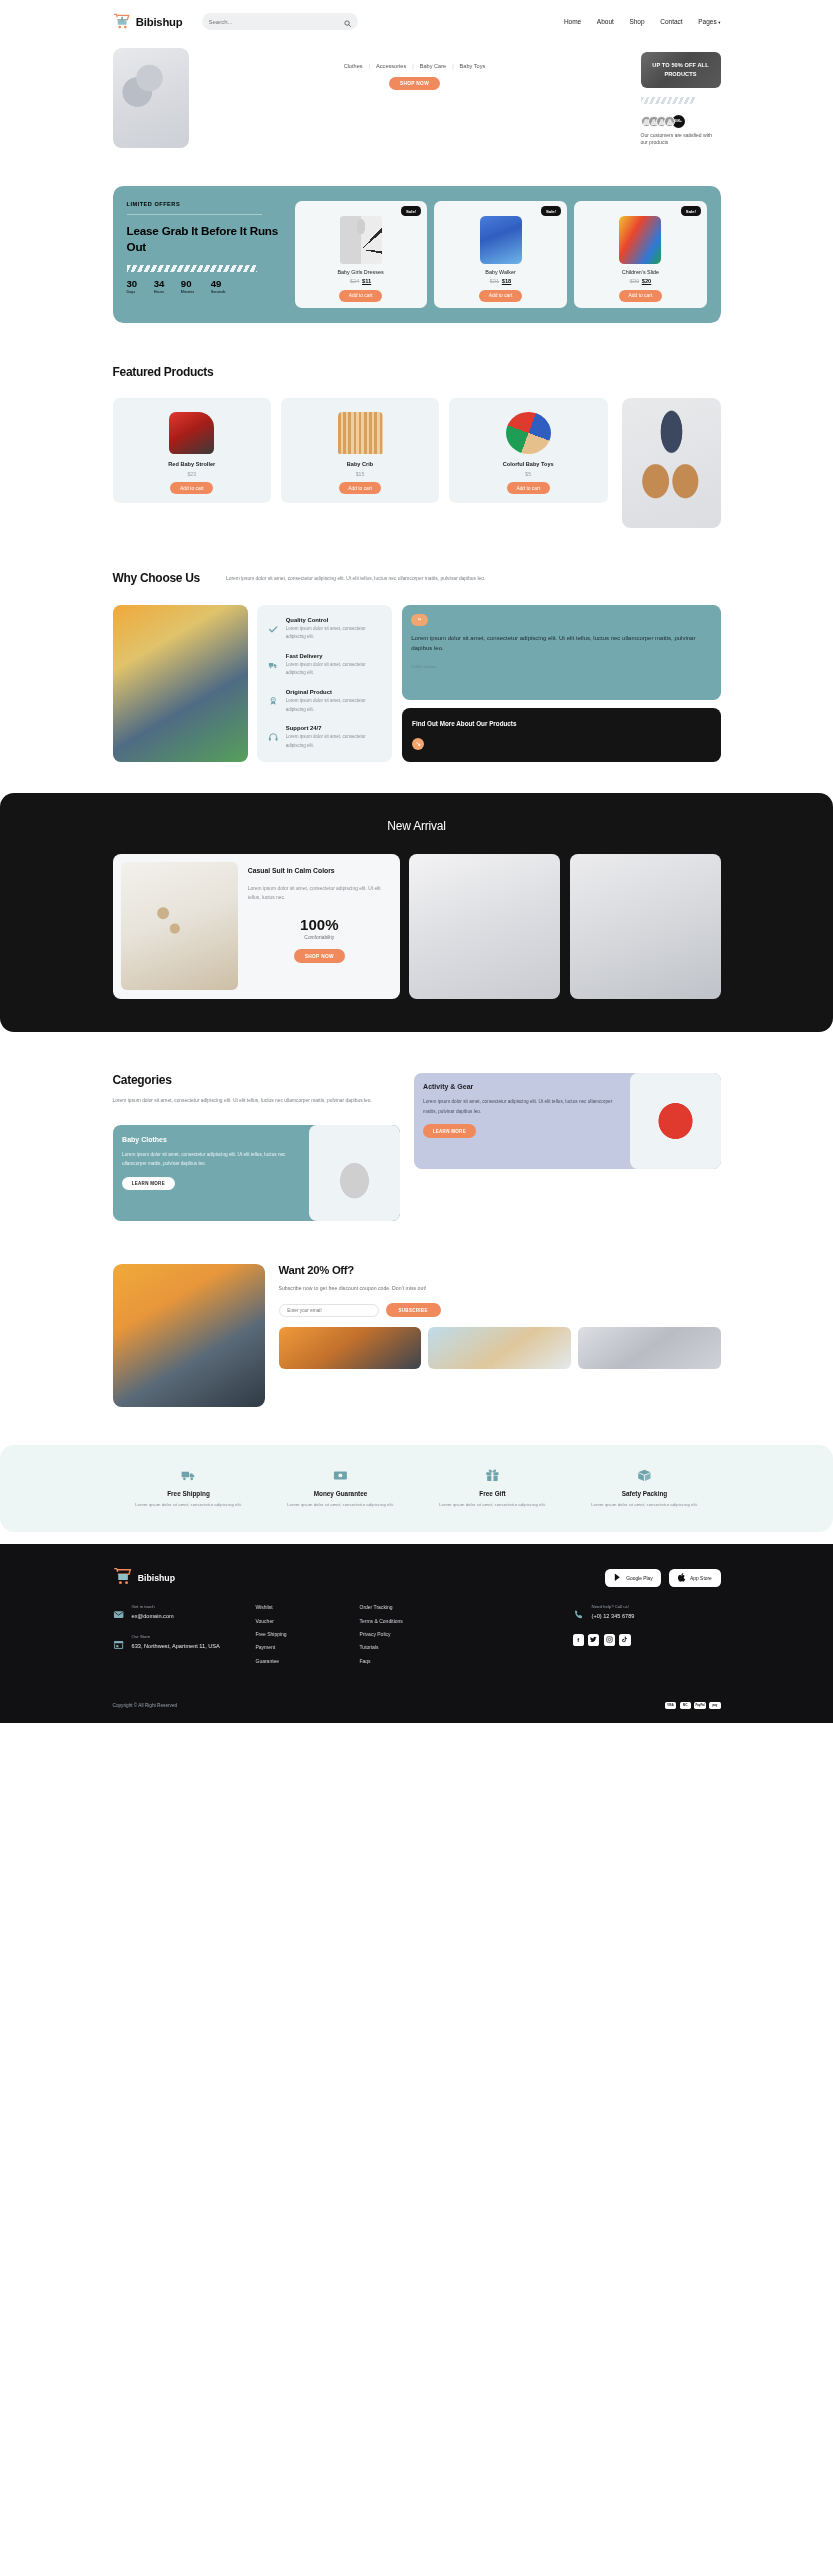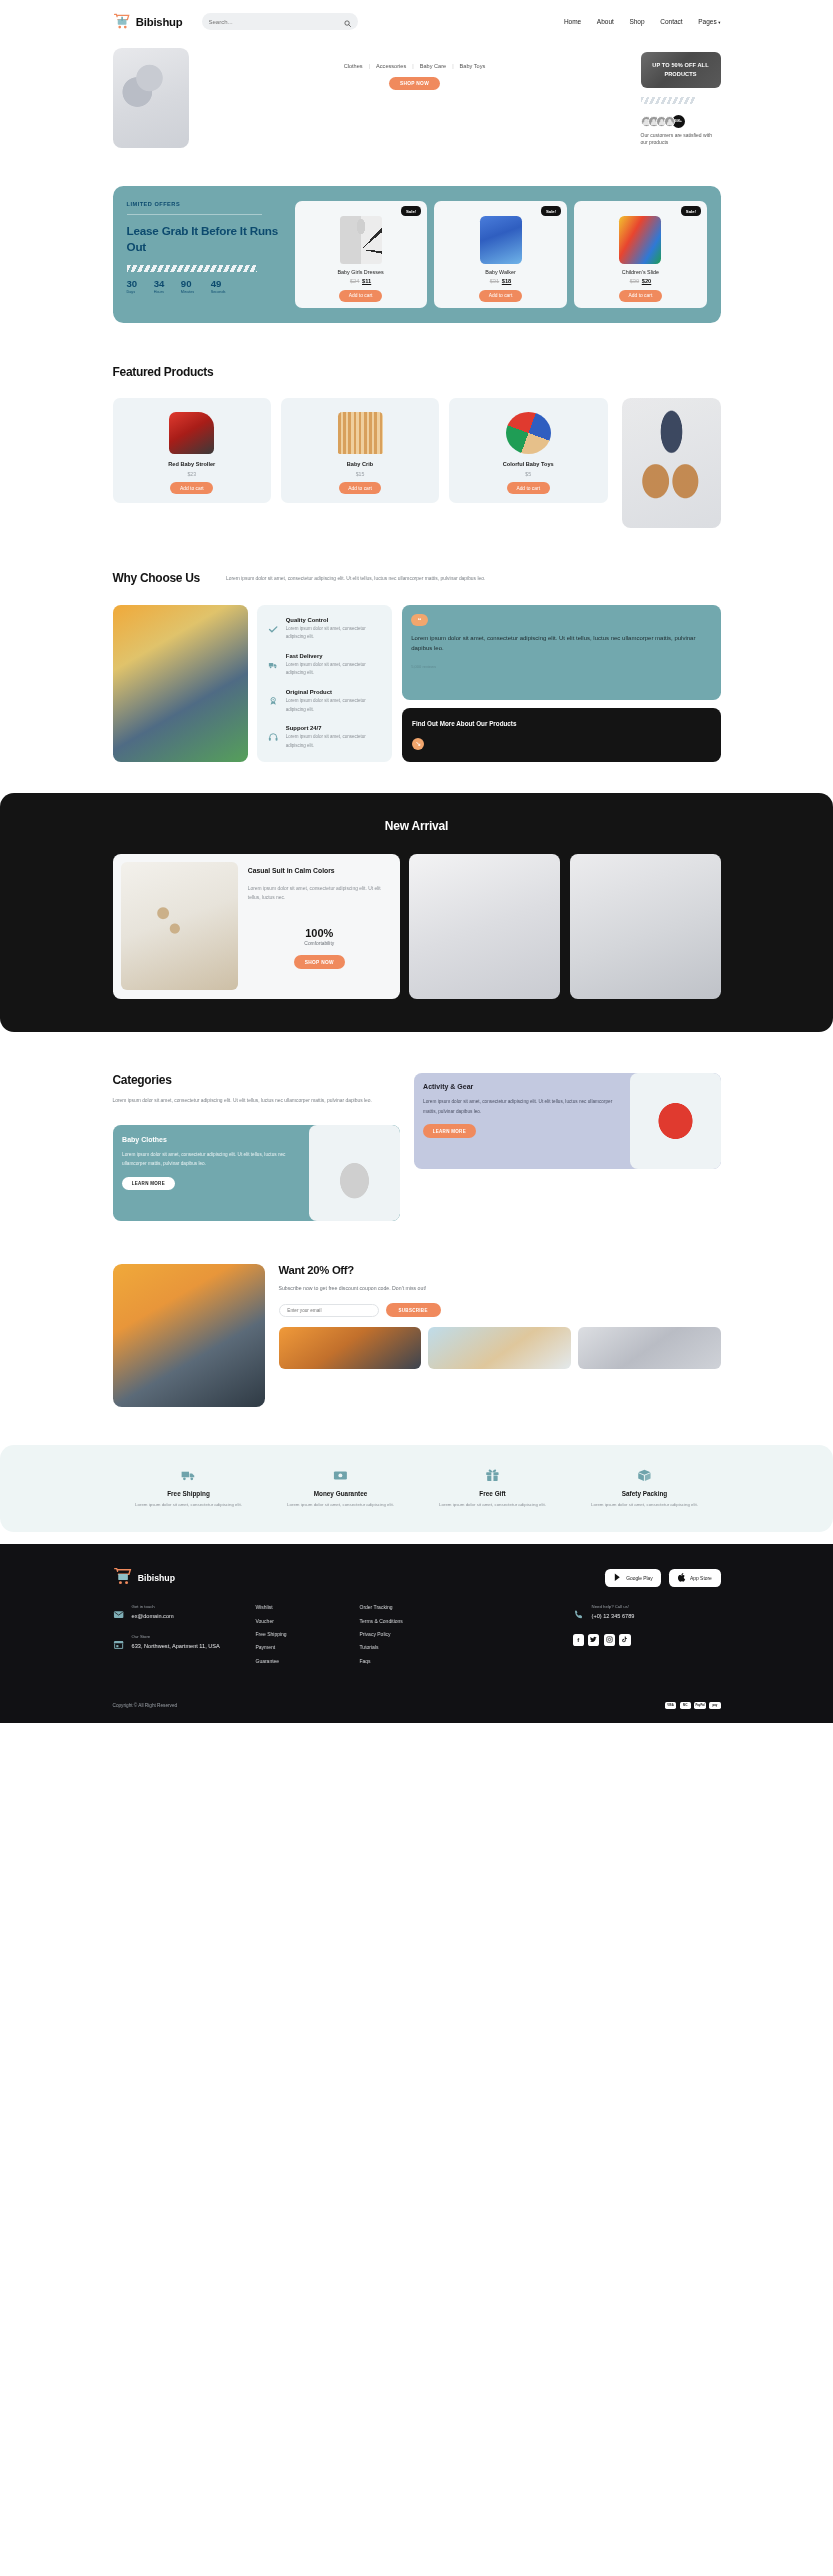--- a/index.html
+++ b/index.html
@@ -61,21 +61,21 @@
         position:relative; }
   .av:first-child { margin-left:0; }
   .av::before { content:""; position:absolute; left:50%; top:2.2px; transform:translateX(-50%); width:3.5px; height:3.5px; border-radius:50%; background:#e4e4e4; }
   .av::after { content:""; position:absolute; left:50%; bottom:0.9px; transform:translateX(-50%); width:6px; height:3.5px; border-radius:3.5px 3.5px 0 0; background:#e4e4e4; }
   .av-count { width:13px; height:13px; border-radius:50%; background:#111; color:#fff; font-size:3.1px;
     display:flex; align-items:center; justify-content:center; margin-left:-3.5px; font-weight:bold; }
   .avatars-cap { font-size:5px; color:#555; margin-top:4.3px; line-height:1.5; }
 
   
   .offers { width:608px; margin:38px auto 0; background:#72A8AE; border-radius:10.4px; padding:14.8px 14px; display:flex; gap:12px; }
-  .offers-left { width:156px; flex:none; color:#0c4a6e; }
+  .offers-left { width:156px; flex:none; color:#000000; }
   .offers-kicker { font-size:5.6px; font-weight:bold; letter-spacing:0.5px; }
   .offers-rule { height:0.9px; background:rgba(255,255,255,.4); margin:7px 0 7.8px; width:135px; }
   .offers-title { font-size:11.7px; font-weight:bold; line-height:1.38; letter-spacing:-0.2px; }
   .offers-stripes { height:7px; width:130px; margin:9.6px 0 7px;
     background:repeating-linear-gradient(115deg,#eef3f5 0 3.5px, #72A8AE 3.5px 6px); }
   .countdown { display:flex; gap:16.5px; }
   .cd-num { font-size:9.6px; font-weight:bold; line-height:1; }
   .cd-lab { font-size:3.8px; margin-top:1.7px; opacity:.95; }
   .offer-cards { display:flex; gap:7.8px; flex:1; }
   .ocard { flex:1; background:#f4f7f8; border-radius:7px; padding:6px; position:relative; text-align:center; }
@@ -135,33 +135,33 @@
     display:flex; align-items:center; justify-content:center; font-weight:bold; line-height:1; }
   .q-text { font-size:6px; color:#1d2a2e; line-height:1.6; margin-top:7.8px; }
   .q-rev { font-size:4px; color:#5f8b92; margin-top:10.4px; }
   .dark-card { background:#141414; border-radius:7.8px; padding:11.3px 10.4px; }
   .dc-t { font-size:6.3px; font-weight:bold; color:#fff; line-height:1.55; }
   .dc-arrow { width:12px; height:12px; border-radius:50%; background:#F2A66D; color:#fff; font-size:7px;
     display:flex; align-items:center; justify-content:center; margin-top:9.6px; }
 
   
   .arrival { background:#141414; border-radius:14px; margin:31px 0 0; padding:26px 0 33px; width:833px; }
-  .arr-title { color:#fff; font-size:12px; font-weight:bold; text-align:center; letter-spacing:-0.2px; }
+  .arr-title { color:#fff; font-size:12px; font-weight:normal; text-align:center; letter-spacing:-0.2px; }
   .arr-grid { width:608px; margin:21px auto 0; display:flex; gap:9.6px; }
   .arr-main { width:287px; flex:none; background:#f6f7f8; border-radius:7.8px; padding:8.7px; display:flex; gap:9.6px; }
   .arr-main-img { width:117px; height:128px; border-radius:6px; flex:none;
     background:
       radial-gradient(circle at 36% 40%, #cbb089 0 5%, transparent 6%),
       radial-gradient(circle at 46% 52%, #cbb089 0 5%, transparent 6%),
       linear-gradient(160deg,#f3f1ec 0%,#e7e3da 45%,#cdbfa6 100%);
   }
   .arr-txt { flex:1; padding-top:3.5px; }
   .arr-h { font-size:6.8px; font-weight:bold; line-height:1.5; color:#141414; }
   .arr-p { font-size:4.9px; color:#8b9096; line-height:1.95; margin-top:7.8px; }
-  .arr-pct { font-size:11px; font-weight:bold; color:#141414; margin-top:24px; text-align:center; }
+  .arr-pct { font-size:15px; font-weight:bold; color:#141414; margin-top:13px; text-align:center; }
   .arr-pct-lab { font-size:4.9px; color:#6d7278; margin-top:1.7px; text-align:center; }
   .arr-side { flex:1; border-radius:7.8px; }
   .arr-side.a { background:linear-gradient(160deg,#f3f3f4 0%,#dcdde1 50%,#c9cbd1 100%); }
   .arr-side.b { background:linear-gradient(160deg,#ececee 0%,#d4d6da 55%,#bfc2c8 100%); }
 
   
   .cats { width:608px; margin:41px auto 0; display:flex; gap:14px; align-items:flex-start; }
   .cats-left { width:287px; flex:none; }
   .cats-p { font-size:4.9px; color:#7b8086; line-height:1.95; margin-top:8.7px; max-width:260px; }
   .cat-card { margin-top:20px; border-radius:7.8px; overflow:hidden; display:flex; height:96px; }

